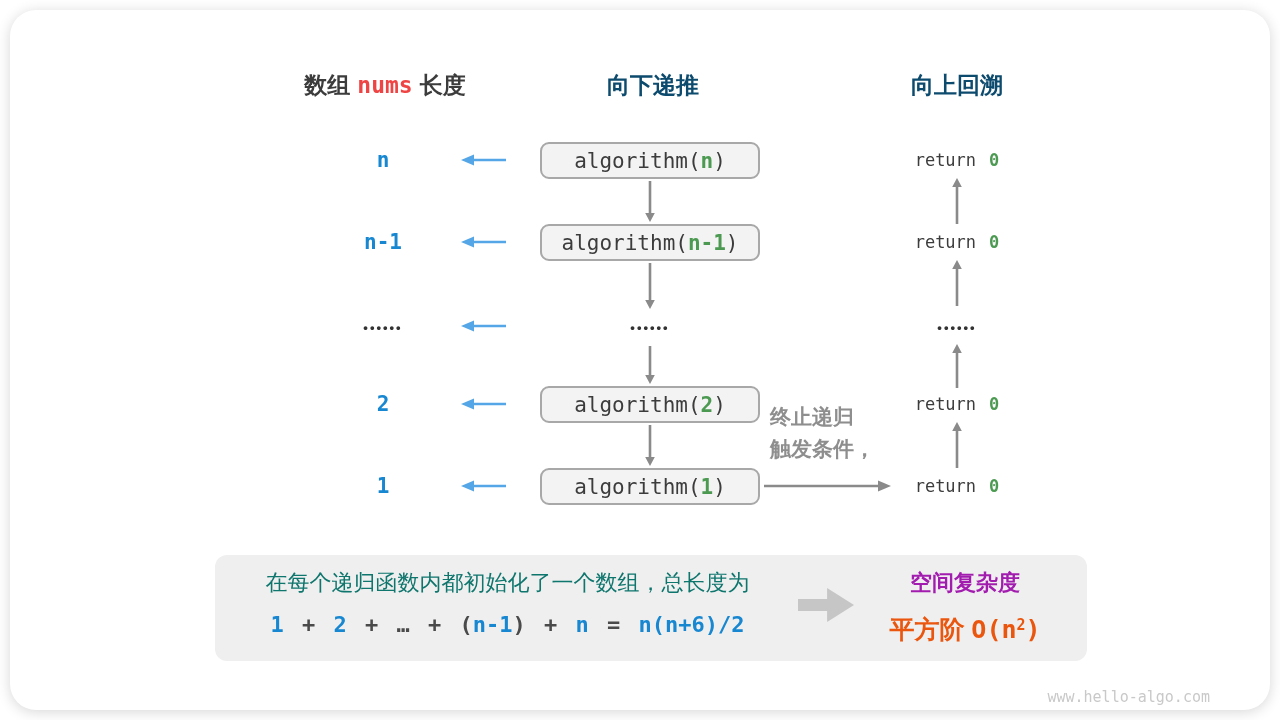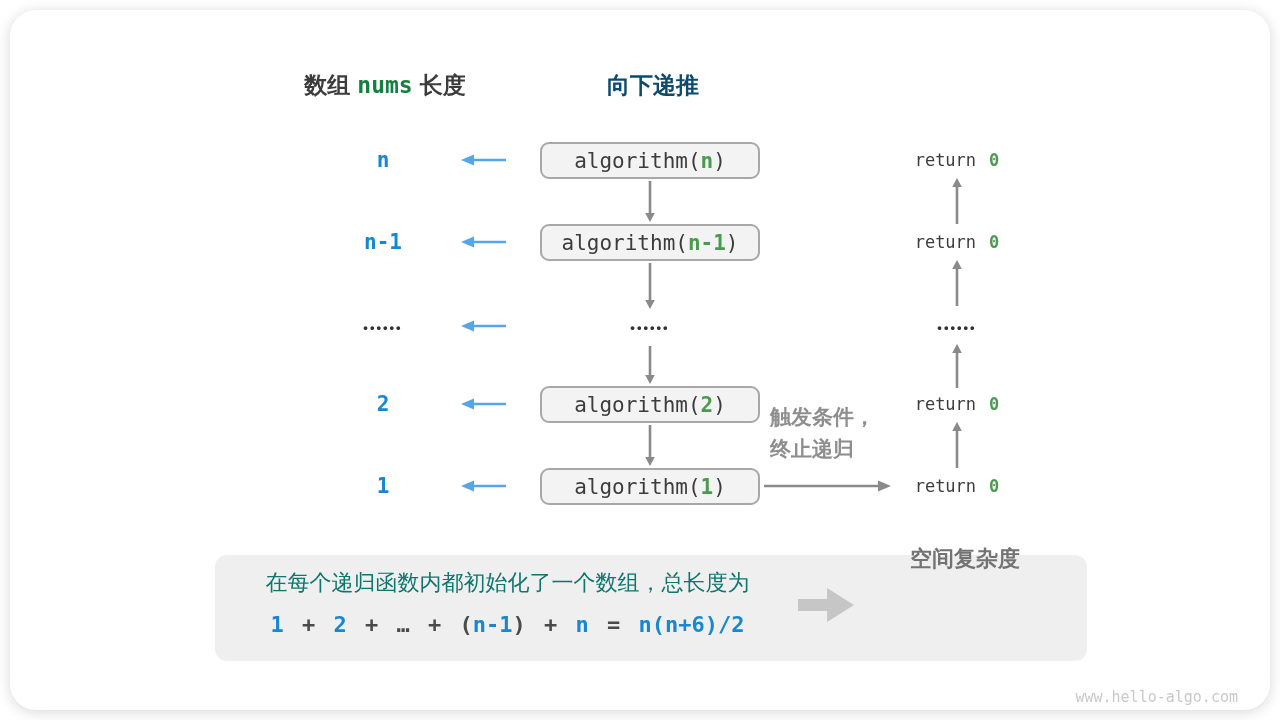--- a/index.html
+++ b/index.html
@@ -11,21 +11,21 @@
     position:absolute;left:10px;top:10px;width:1260px;height:700px;
     background:#ffffff;border-radius:26px;
     box-shadow:0 2px 14px rgba(0,0,0,0.16);
   }
   .abs{position:absolute;}
   .mono{font-family:"DejaVu Sans Mono","Liberation Mono",monospace;}
 
   
   .hdr{font-size:23px;font-weight:bold;color:#3C3C3C;text-align:center;}
   .hdr-gray{font-size:23px;font-weight:bold;color:#0c4a6e;text-align:center;}
-  .hdr-code{font-family:"DejaVu Sans Mono","Liberation Mono",monospace;color:#15803d;margin:0 7px;}
+  .hdr-code{font-family:"DejaVu Sans Mono","Liberation Mono",monospace;color:#ef4444;margin:0 7px;}
 
   
   .lbl{
     left:313px;width:120px;text-align:center;line-height:28px;
     font-family:"DejaVu Sans Mono","Liberation Mono",monospace;
     font-weight:bold;font-size:21px;color:#1787D1;
   }
   
   .dots{
     text-align:center;line-height:16px;font-size:13px;letter-spacing:2px;
@@ -70,43 +70,44 @@
     font-family:"DejaVu Sans Mono","Liberation Mono",monospace;
     font-size:22px;font-weight:bold;word-spacing:5px;white-space:pre;
   }
   .f-blue{color:#1787D1;}
   .f-dark{color:#4A4A4A;}
   .block-arrow{
     left:788px;top:578px;width:56px;height:34px;background:#C6C6C6;
     clip-path:polygon(0 32%,52% 32%,52% 0,100% 50%,52% 100%,52% 68%,0 68%);
   }
   .result-title{
-    left:845px;top:536px;width:220px;text-align:center;
-    font-size:22px;font-weight:bold;color:#737373;line-height:26px;
+    left:845px;top:560px;width:220px;text-align:center;
+    font-size:22px;font-weight:bold;color:#a21caf;line-height:26px;
   }
   .result-value{
     left:845px;top:600px;width:220px;text-align:center;
     font-size:25px;font-weight:bold;color:#EB560E;line-height:30px;
   }
   .result-value .mono{letter-spacing:0;}
   .result-value sup{font-size:15px;vertical-align:8px;}
 
   .watermark{
-    right:32px;top:678px;text-align:right;
+    right:60px;top:678px;text-align:right;
     font-family:"DejaVu Sans Mono","Liberation Mono",monospace;
     font-size:15px;color:#C9C9C9;
   }
 </style>
 </head>
 <body>
 
 <div class="card">
 
   <div class="abs hdr" style="left:235px;top:60px;width:280px;"><span>数组</span><span class="hdr-code">nums</span><span>长度</span></div>
   <div class="abs hdr-gray" style="left:543px;top:60px;width:200px;">向下递推</div>
+  <div class="abs hdr-gray" style="left:847px;top:60px;width:200px;">向上回溯</div>
 
   <div class="abs lbl" style="top:136px;">n</div>
   <div class="abs lbl" style="top:218px;">n-1</div>
   <div class="abs dots" style="left:313px;width:120px;top:310px;">••••••</div>
   <div class="abs lbl" style="top:380px;">2</div>
   <div class="abs lbl" style="top:462px;">1</div>
 
   <svg class="abs" style="left:450px;top:142px;" width="48" height="16">
       <line x1="46" y1="8" x2="12" y2="8" stroke="#55A6E6" stroke-width="2.6"></line>
       <path d="M1,8 L14,2.6 L14,13.4 Z" fill="#55A6E6"></path>
@@ -189,25 +190,26 @@
       <line x1="7" y1="46" x2="7" y2="8" stroke="#8A8A8A" stroke-width="2.6"></line>
       <path d="M7,0 L2.2,9 L11.8,9 Z" fill="#8A8A8A"></path>
     </svg>
 
   <svg class="abs" style="left:754px;top:468px;" width="128" height="16">
       <line x1="0" y1="8" x2="115" y2="8" stroke="#8A8A8A" stroke-width="2.6"></line>
       <path d="M127,8 L114,2.6 L114,13.4 Z" fill="#8A8A8A"></path>
     </svg>
 
   <div class="abs note">
+    <div>终止递归</div>
     <div>触发条件，</div>
-    <div>终止递归</div>
   </div>
 
   <div class="abs panel"></div>
   <div class="abs panel-line1">在每个递归函数内都初始化了一个数组，总长度为</div>
   <div class="abs formula"><span class="f-blue">1</span><span class="f-dark"> + </span><span class="f-blue">2</span><span class="f-dark"> + </span><span class="f-dark">…</span><span class="f-dark"> + (</span><span class="f-blue">n-1</span><span class="f-dark">) + </span><span class="f-blue">n</span><span class="f-dark"> = </span><span class="f-blue">n(n+6)/2</span></div>
   <div class="abs block-arrow"></div>
   <div class="abs result-title">空间复杂度</div>
+  <div class="abs result-value"><span>平方阶</span>&nbsp;<span class="mono">O(n</span><sup class="mono">2</sup><span class="mono">)</span></div>
 
   <div class="abs watermark">www.hello-algo.com</div>
 
 </div>
 
 </body></html>

